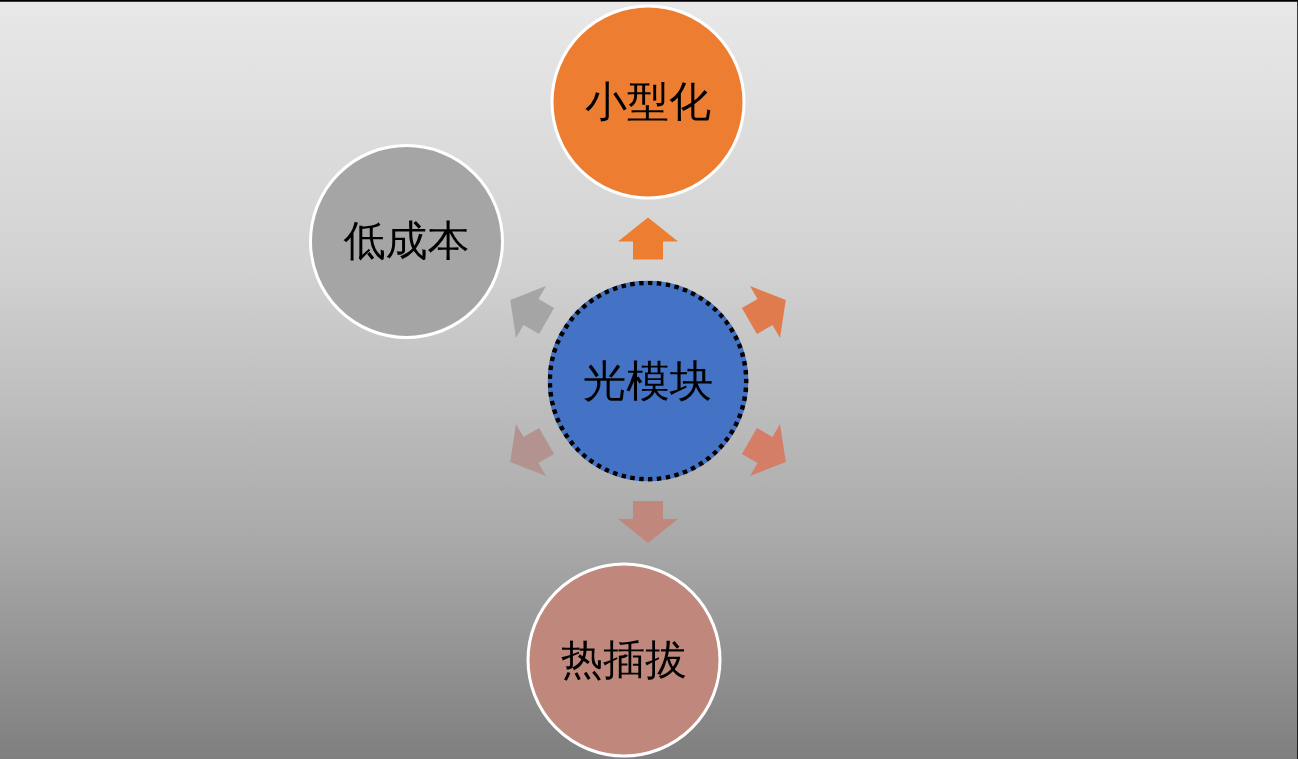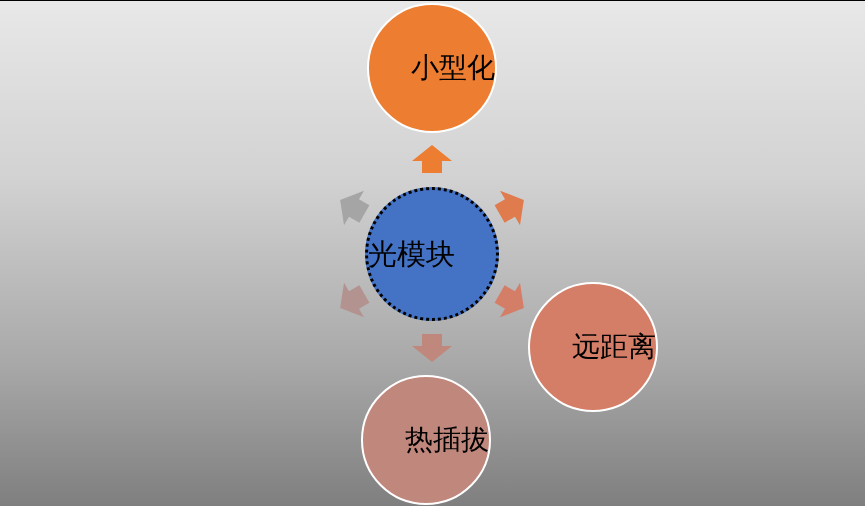--- a/index.html
+++ b/index.html
@@ -15,38 +15,39 @@
   .arrows { position: absolute; left: 0; top: 0; width: 865px; height: 506px; }
   .node {
     position: absolute;
     width: 130px;
     height: 130px;
     border-radius: 50%;
     border: 2px solid #ffffff;
     box-sizing: border-box;
     display: flex;
     align-items: center;
-    justify-content: flex-end;
+    justify-content: center;
   }
   .node .label {
     font-family: "DejaVu Sans", sans-serif;
     font-size: 28px;
     color: #000;
     letter-spacing: 0px;
     line-height: 1;
   }
   .center {
     position: absolute;
     width: 134px;
     height: 134px;
     border-radius: 50%;
     border: 3px dotted #000;
     box-sizing: border-box;
     display: flex;
     align-items: center;
+    justify-content: center;
   }
   .center .label {
     font-family: "DejaVu Sans", sans-serif;
     font-size: 29px;
     color: #000;
     line-height: 1;
   }
 </style>
 </head>
 <body>
@@ -68,24 +69,24 @@
     <use href="#arw" transform="translate(432,345) rotate(180)" fill="#c0887c"></use>
 
     <use href="#arw" transform="translate(354,299) rotate(240)" fill="#b39390"></use>
 
     <use href="#arw" transform="translate(354,207) rotate(300)" fill="#a5a5a5"></use>
   </svg>
 
   <div class="node" style="left:367px; top:2px; background:#ed7d31;">
     <span class="label">小型化</span>
   </div>
-  <div class="node" style="left:528px; top:281px; background:#d47e68;">
-    <span class="label">远距离</span>
+  <div class="node" style="left:351px; top:374px; background:#c0887c;">
+    <span class="label">热插拔</span>
   </div>
-  <div class="node" style="left:361px; top:374px; background:#c0887c;">
-    <span class="label">热插拔</span>
+  <div class="node" style="left:206px; top:95px; background:#a5a5a5;">
+    <span class="label">低成本</span>
   </div>
 
   <div class="center" style="left:365px; top:186px; background:#4472c4;">
     <span class="label">光模块</span>
   </div>
 
 </div>
 
 </body></html>

